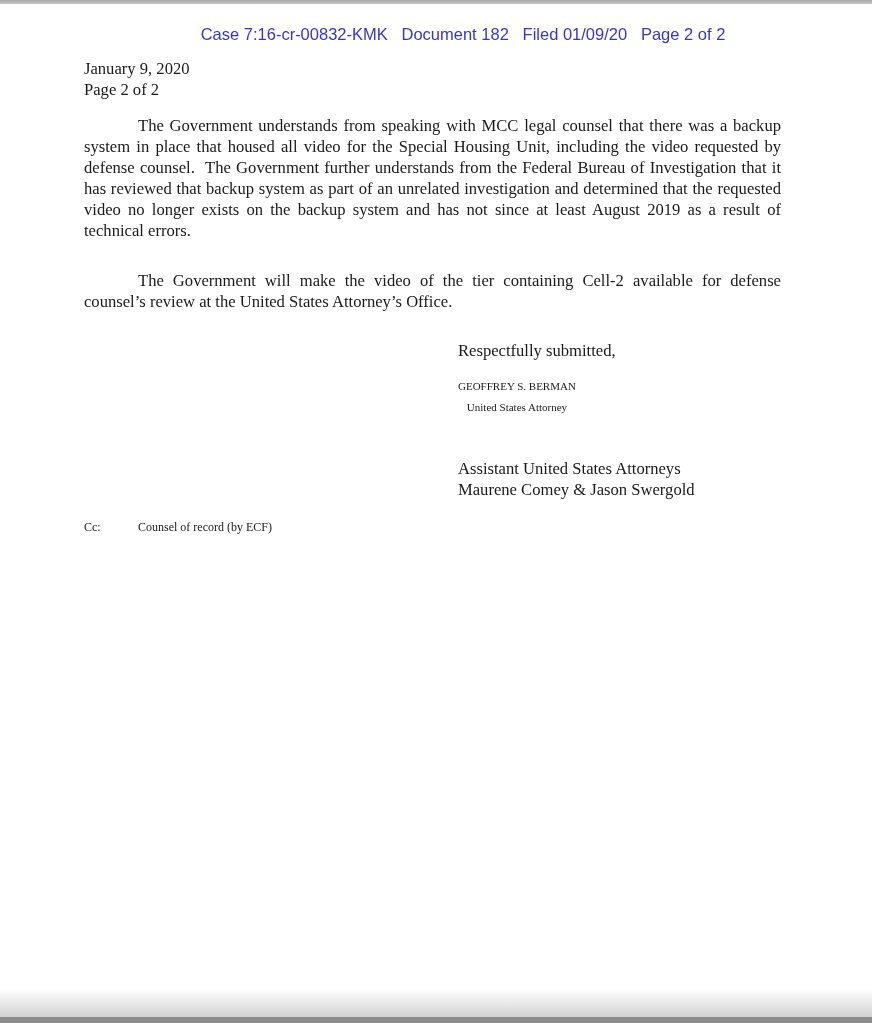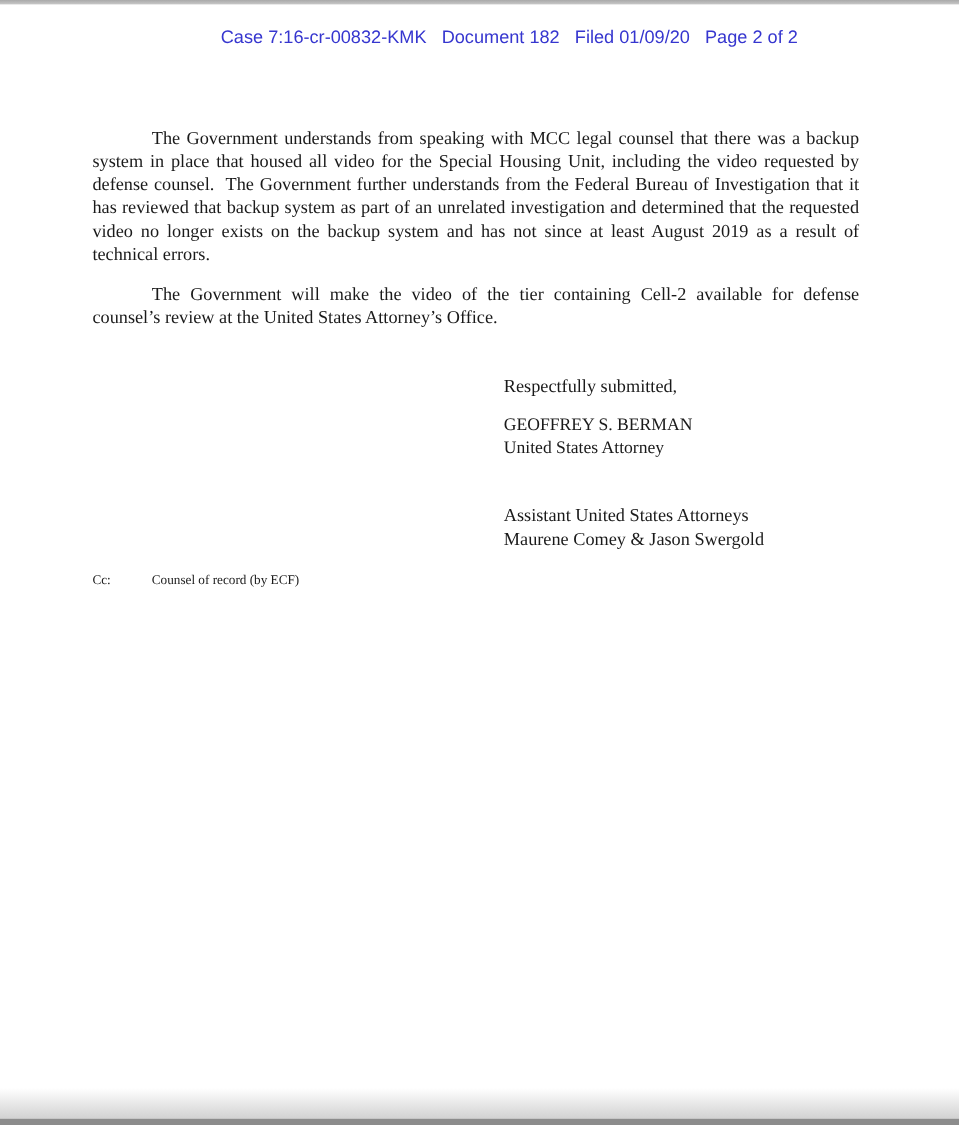--- a/index.html
+++ b/index.html
@@ -43,35 +43,36 @@
     width: 697px;
     font-size: 16.6px;
     line-height: 20.9px;
   }
   .para {
     margin: 0;
     text-align: justify;
     text-indent: 54px;
     white-space: pre-wrap;
   }
-  .para + .para { margin-top: 17px; }
+  .para + .para { margin-top: 30px; }
   .sig-closing {
     position: absolute;
     left: 458px;
     top: 340px;
     font-size: 16.6px;
     line-height: 21px;
     text-align: right;
   }
   .sig-attorney {
     position: absolute;
     left: 458px;
     top: 376px;
-    font-size: 16px;
+    font-size: 11px;
     line-height: 21px;
+    text-align: center;
   }
   .by-row {
     position: absolute;
     left: 418px;
     top: 436px;
     font-size: 16.6px;
     line-height: 20px;
   }
   .by-label {
     display: inline-block;
@@ -120,20 +121,24 @@
 </style>
 </head>
 <body>
 
 <div class="screen">
 
   <div class="top-strip"></div>
 
   <div class="ecf-header">Case 7:16-cr-00832-KMK   Document 182   Filed 01/09/20   Page 2 of 2</div>
 
+  <div class="date-block">
+    <div>January 9, 2020</div>
+    <div>Page 2 of 2</div>
+  </div>
 
   <div class="doc-text">
     <p class="para">The Government understands from speaking with MCC legal counsel that there was a backup system in place that housed all video for the Special Housing Unit, including the video requested by defense counsel.  The Government further understands from the Federal Bureau of Investigation that it has reviewed that backup system as part of an unrelated investigation and determined that the requested video no longer exists on the backup system and has not since at least August 2019 as a result of technical errors.</p>
     <p class="para">The Government will make the video of the tier containing Cell-2 available for defense counsel’s review at the United States Attorney’s Office.</p>
   </div>
 
   <div class="sig-closing">Respectfully submitted,</div>
 
   <div class="sig-attorney">
     <div>GEOFFREY S. BERMAN</div>

